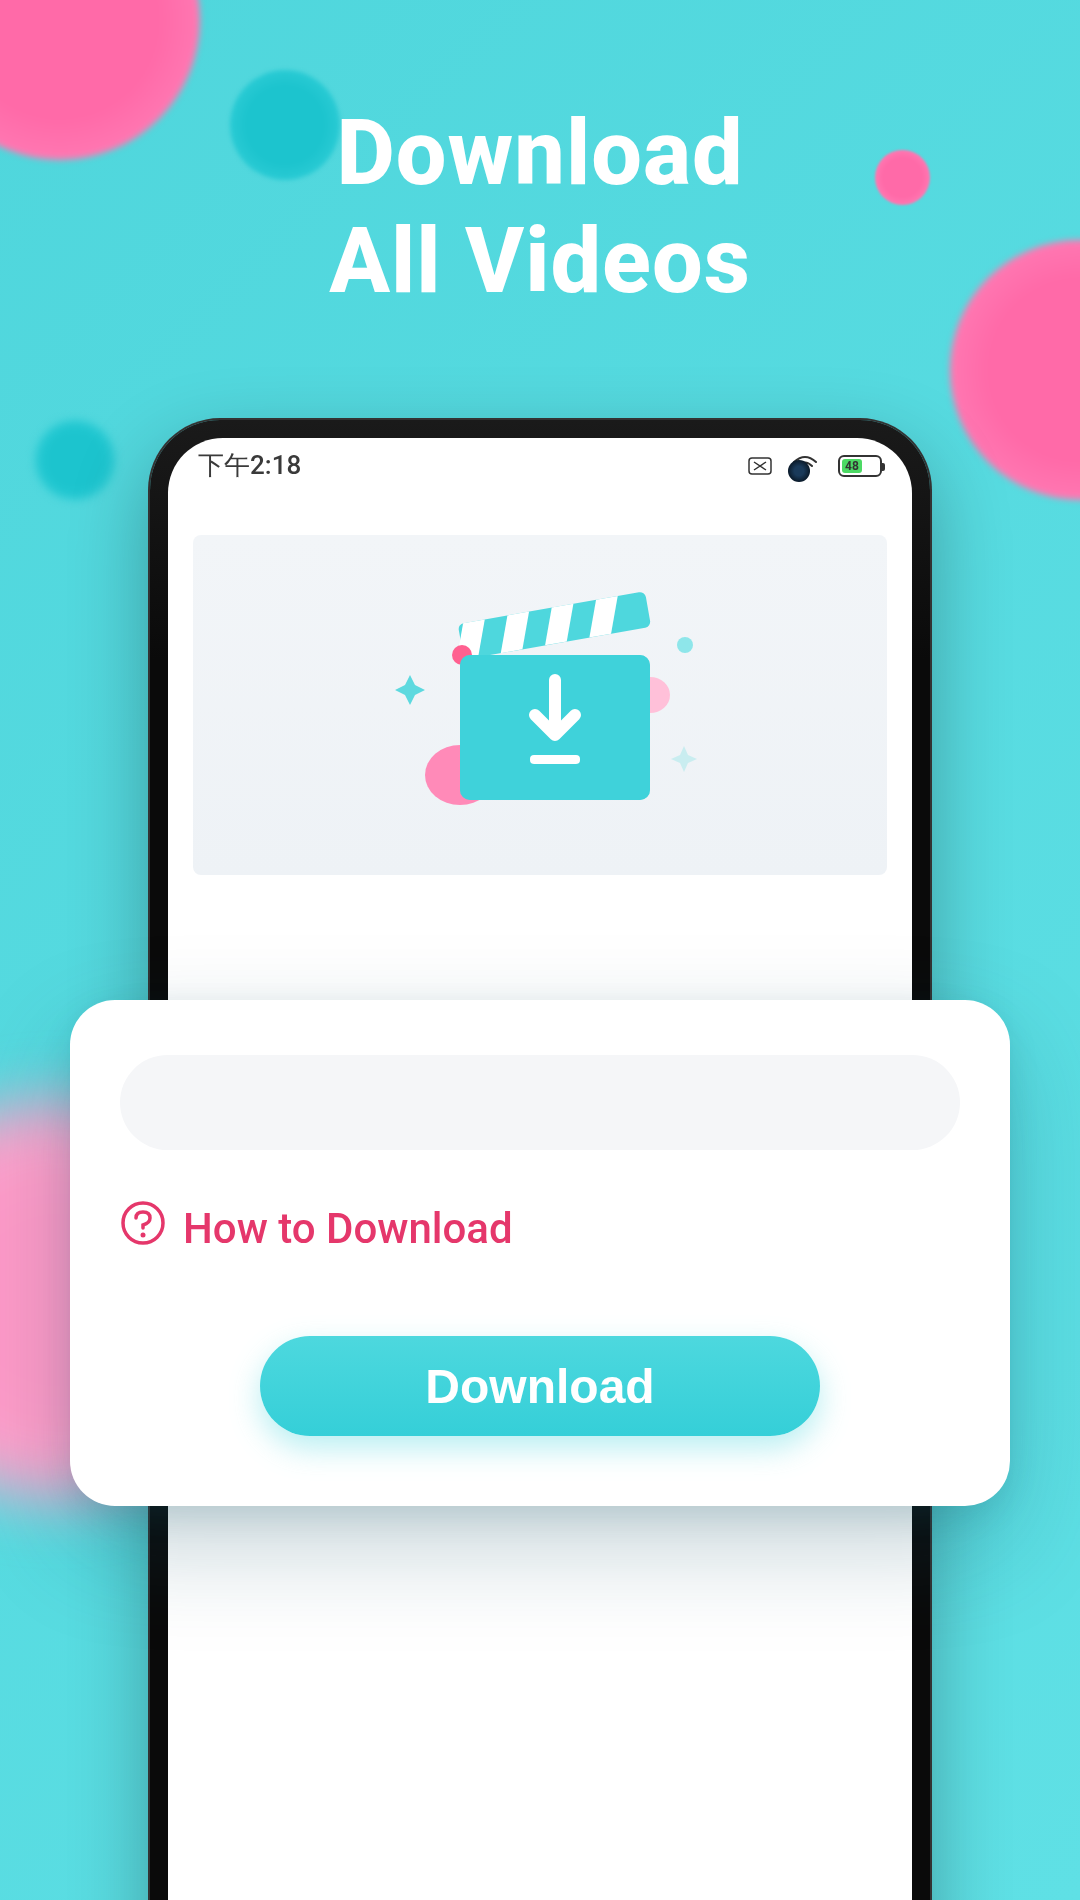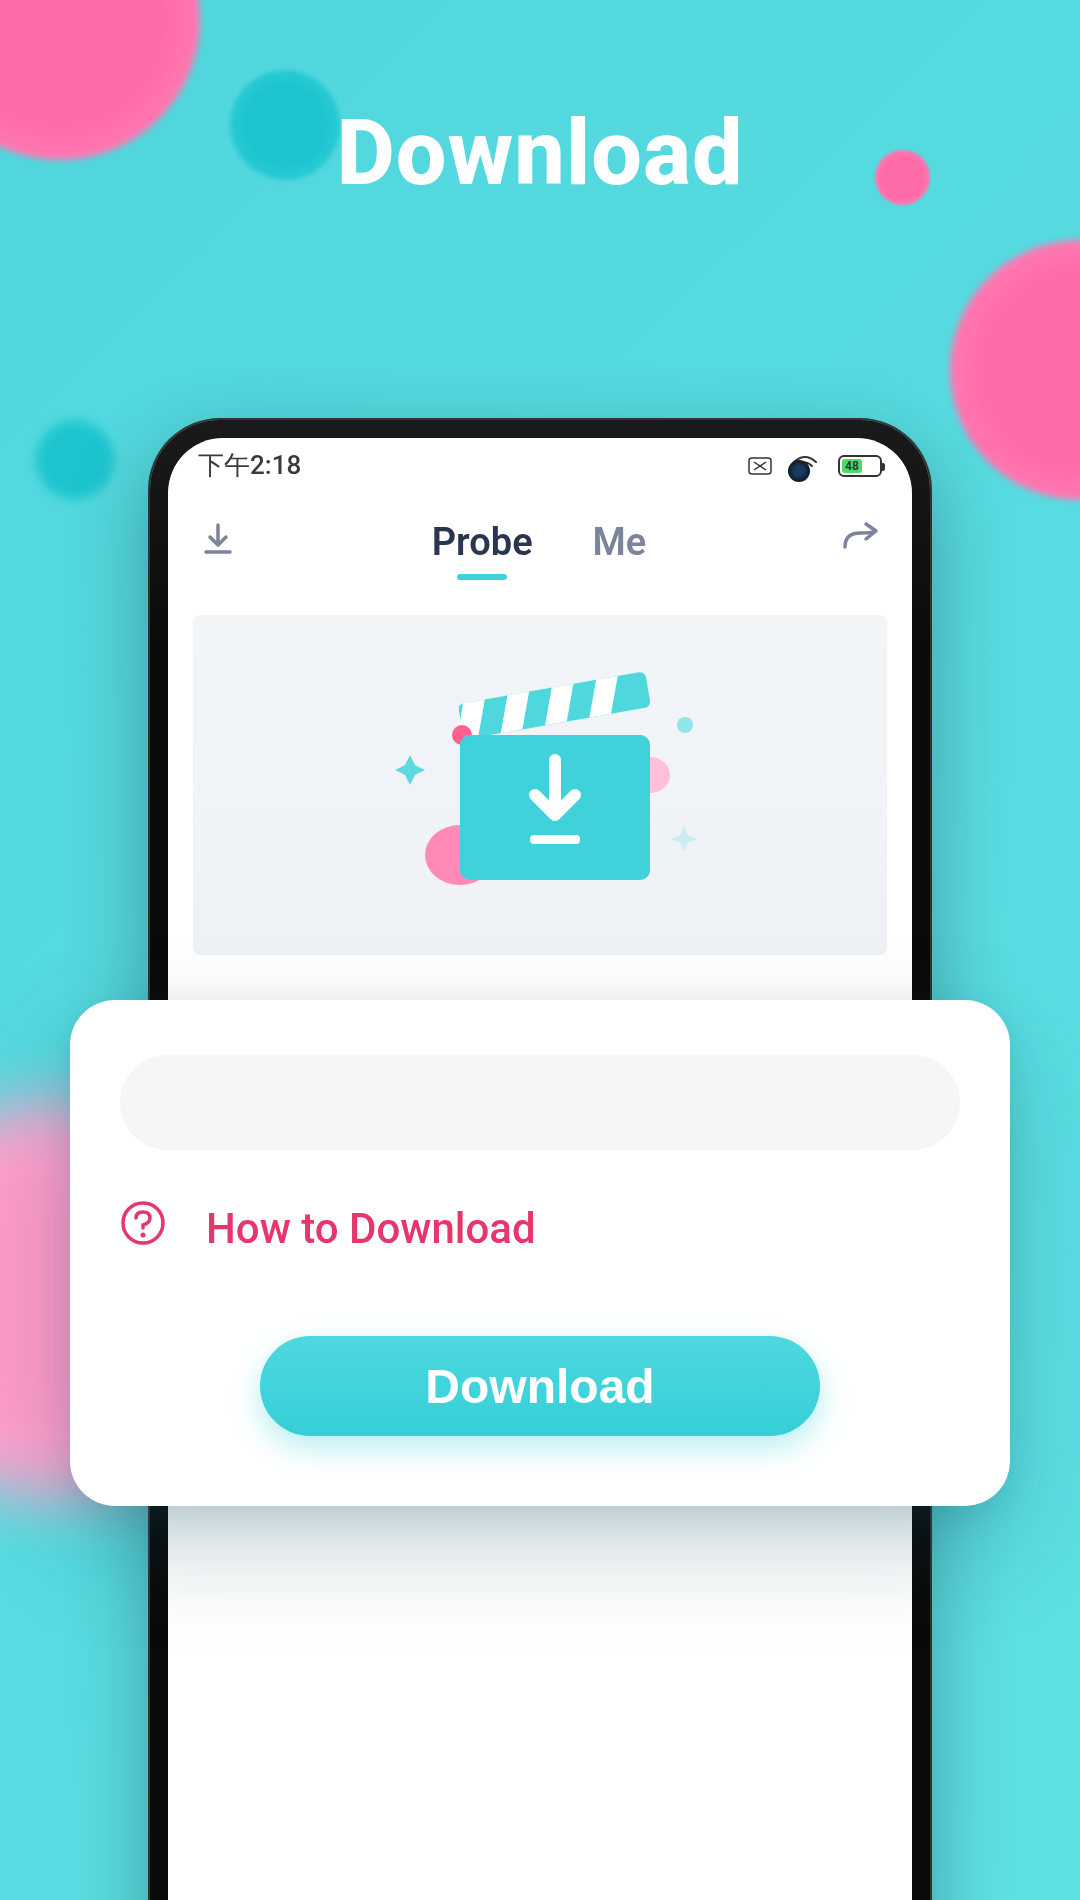--- a/index.html
+++ b/index.html
@@ -178,21 +178,21 @@
       height: 95px;
       background: #f5f6f8;
       border: none;
       border-radius: 50px;
       padding: 0 40px;
       font-size: 30px;
     }
     .how-to {
       display: flex;
       align-items: center;
-      gap: 40px;
+      gap: 17px;
       margin-top: 50px;
       color: #e5376b;
       font-size: 42px;
       font-weight: 500;
       cursor: pointer;
     }
     .download-btn {
       display: block;
       margin: 80px auto 0;
       width: 560px;
@@ -211,20 +211,21 @@
 <body>
 
 <div class="bubble bubble-1"></div>
 <div class="bubble bubble-2"></div>
 <div class="bubble bubble-3"></div>
 <div class="bubble bubble-4"></div>
 <div class="bubble bubble-5"></div>
 
 <div class="hero-title">
   <div>Download</div>
+  <div>All Videos</div>
 </div>
 
 <div class="phone">
   <div class="phone-inner">
 
     <div class="status-bar">
       <span>下午2:18</span>
       <div class="status-right">
         <span>
           <svg width="24" height="18" viewBox="0 0 24 18">
@@ -237,36 +238,20 @@
               <path d="M2 7 Q13 -3 24 7 M6 11 Q13 4 20 11 M10 15 Q13 12 16 15" fill="none" stroke="#333" stroke-width="2" stroke-linecap="round"></path>
               <circle cx="13" cy="17" r="1.5" fill="#333"></circle>
             </svg>
         </span>
         <span class="battery">
           <span class="battery-fill">48</span>
         </span>
       </div>
     </div>
 
-    <div class="app-nav">
-      <span>
-        <svg width="40" height="40" viewBox="0 0 40 40">
-            <path d="M20 5 L20 24 M12 17 L20 25 L28 17 M8 32 L32 32" fill="none" stroke="#7b849a" stroke-width="3.5" stroke-linecap="round" stroke-linejoin="round"></path>
-          </svg>
-      </span>
-      <div class="nav-tabs">
-        <span class="nav-tab active">Probe</span>
-        <span class="nav-tab">Me</span>
-      </div>
-      <span>
-        <svg width="42" height="42" viewBox="0 0 42 42">
-            <path d="M5 28 Q5 14 20 14 Q34 14 36 12 L26 5 M36 12 L26 20" fill="none" stroke="#7b849a" stroke-width="3.5" stroke-linecap="round" stroke-linejoin="round"></path>
-          </svg>
-      </span>
-    </div>
 
     <div class="app-hero">
       <svg width="420" height="270" viewBox="0 0 420 270">
 
         <path d="M75 115 L80 105 L85 115 L95 120 L85 125 L80 135 L75 125 L65 120 Z" fill="#5dd9df"></path>
         <path d="M350 185 L354 176 L358 185 L367 189 L358 193 L354 202 L350 193 L341 189 Z" fill="#c9edf0"></path>
         <circle cx="355" cy="75" r="8" fill="#8ee6ea"></circle>
 
         <ellipse cx="130" cy="205" rx="35" ry="30" fill="#ff8ab8"></ellipse>
         <ellipse cx="320" cy="125" rx="20" ry="18" fill="#ffc0d9"></ellipse>

